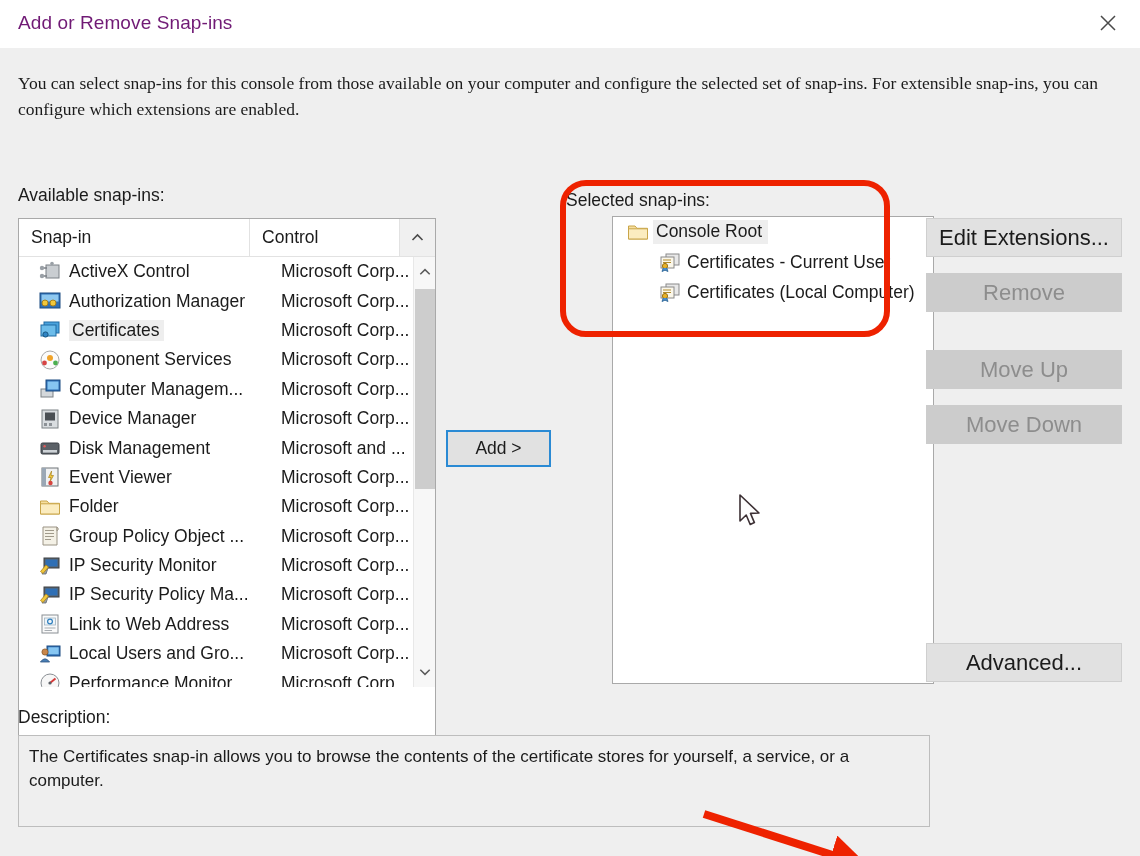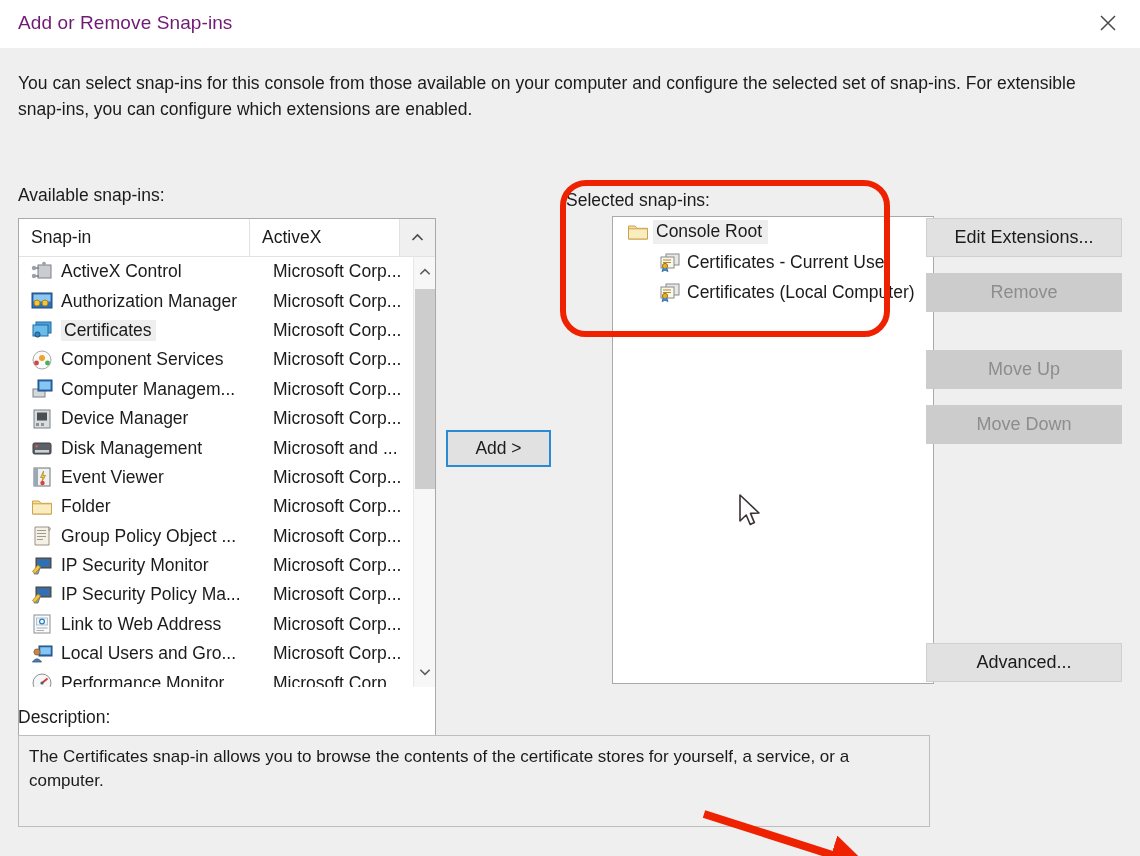--- a/index.html
+++ b/index.html
@@ -49,20 +49,21 @@
     background: #efefef;
   }
 
   #intro-text {
     position: absolute;
     left: 18px; top: 22px;
     width: 1104px;
     font-size: 17.5px;
     line-height: 26px;
     color: #1b1b1b;
+    font-family: Liberation Serif, serif;
   }
 
   .section-label {
     position: absolute;
     font-size: 17.5px;
     color: #1b1b1b;
     white-space: nowrap;
   }
 
   
@@ -107,21 +108,21 @@
   #available-rows {
     position: absolute;
     left: 0; top: 38px;
     width: 395px; height: 430px;
     overflow: hidden;
   }
   .snapin-row {
     display: flex;
     align-items: center;
     height: 29.4px;
-    padding-left: 8px;
+    padding-left: 16px;
     box-sizing: border-box;
   }
   .snapin-row .icon-cell {
     width: 30px; flex: 0 0 30px;
     display: flex; align-items: center; justify-content: center;
   }
   .snapin-row .name-cell {
     width: 210px; flex: 0 0 210px;
     font-size: 17.5px;
     color: #1b1b1b;
@@ -222,21 +223,21 @@
     left: 738px; top: 446px;
     width: 26px; height: 38px;
     pointer-events: none;
   }
 
   
   .side-btn {
     position: absolute;
     left: 926px;
     width: 196px; height: 39px;
-    font-size: 18px;
+    font-size: 22px;
     display: flex; align-items: center; justify-content: center;
     box-sizing: border-box;
     cursor: default;
   }
   .side-btn.enabled {
     background: #e1e1e1;
     border: 1px solid #cfcfcf;
     color: #1b1b1b;
   }
   .side-btn.disabled {
@@ -302,21 +303,21 @@
 
 <div id="dialog-body">
 
   <div id="intro-text">You can select snap-ins for this console from those available on your computer and configure the selected set of snap-ins. For extensible snap-ins, you can configure which extensions are enabled.</div>
 
   <div class="section-label" id="available-label">Available snap-ins:</div>
 
   <div id="available-listbox">
     <div id="available-header">
       <div class="col-head snapin">Snap-in</div>
-      <div class="col-head vendor">ActiveX</div>
+      <div class="col-head vendor">Control</div>
       <div class="col-head sorter">
         <svg width="13" height="9" viewBox="0 0 13 9">
             <path d="M1.5 7 L6.5 2 L11.5 7" stroke="#4a4a4a" stroke-width="1.6" fill="none"></path>
           </svg>
       </div>
     </div>
 
     <div id="available-rows">
         <div class="snapin-row">
           <div class="icon-cell">

